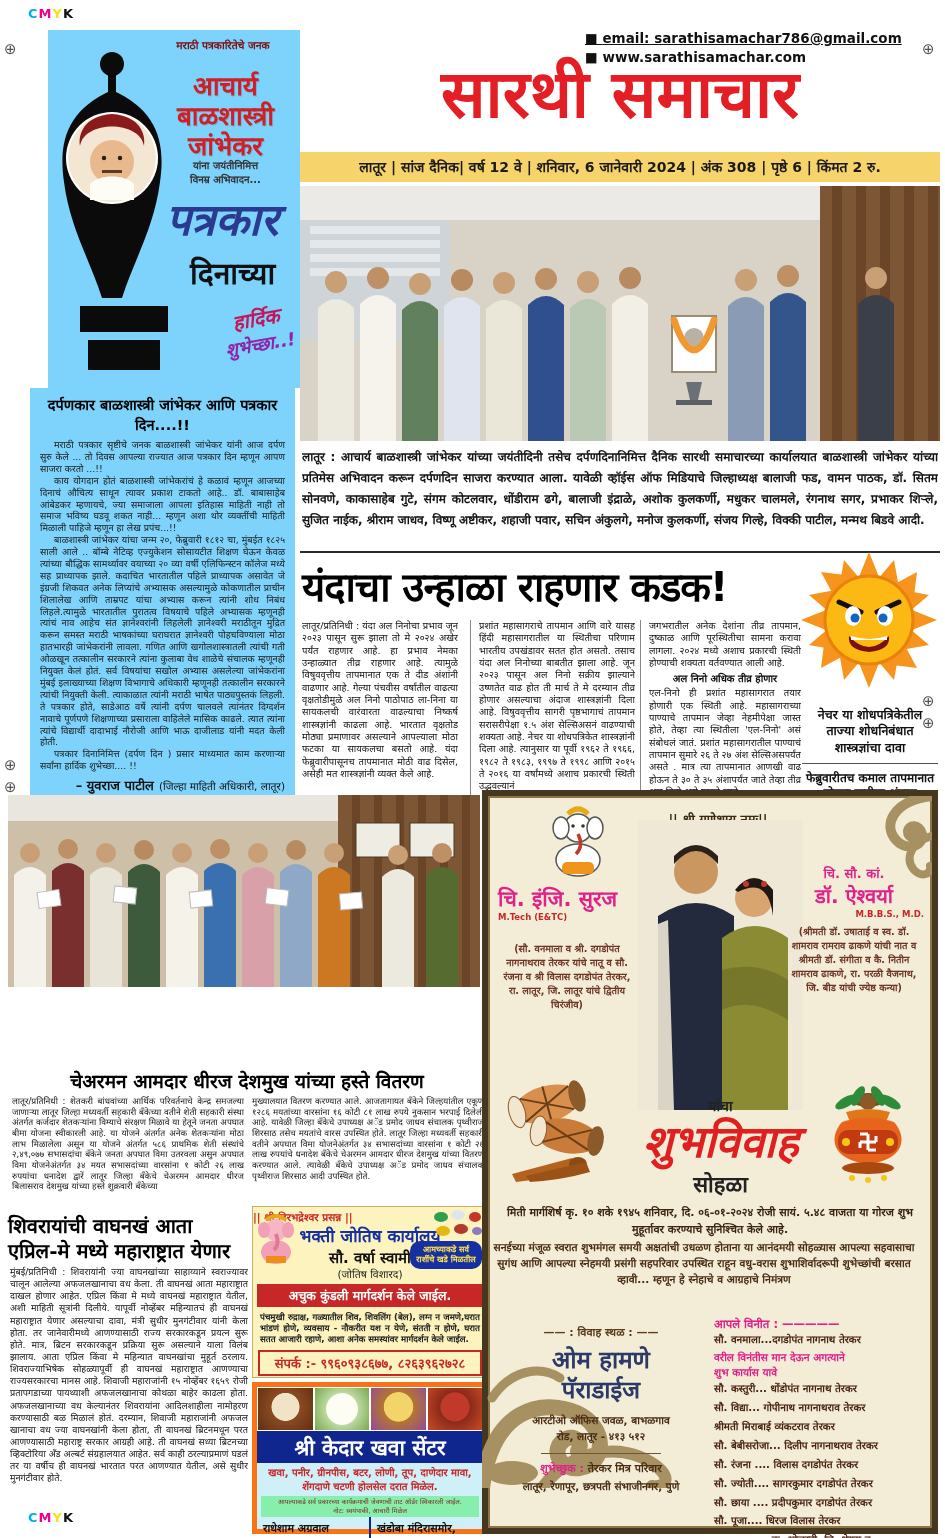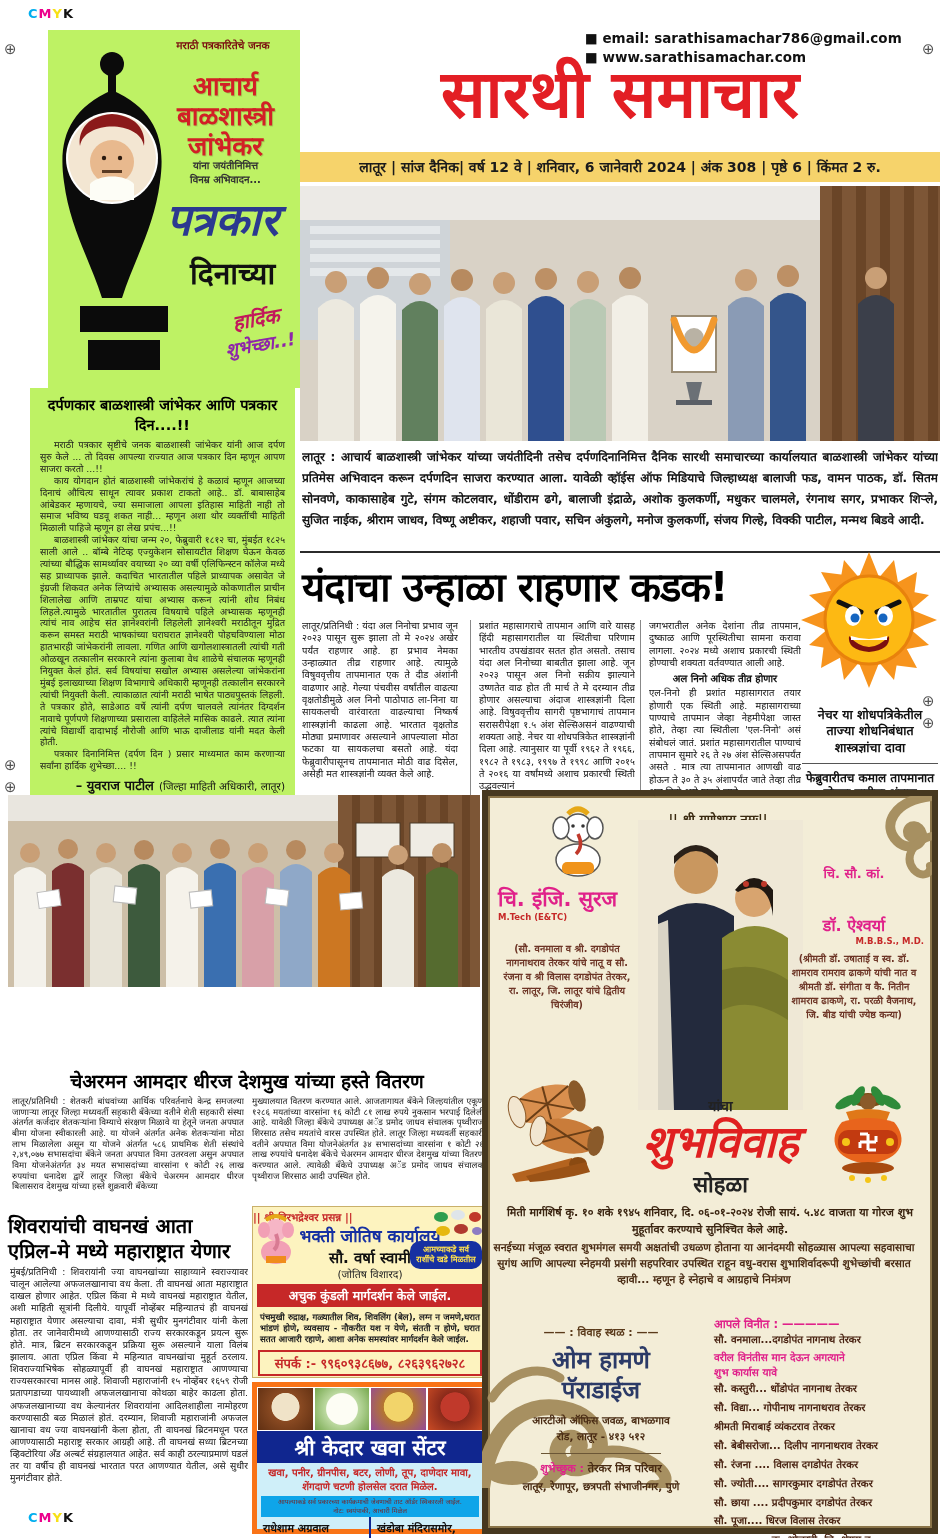--- a/index.html
+++ b/index.html
@@ -5,21 +5,21 @@
   html,body{margin:0;padding:0;background:#9a9a9a;}
   .page{position:relative;width:945px;height:1538px;background:#ffffff;overflow:hidden;
         font-family:"DejaVu Sans",sans-serif;color:#111;}
   .abs{position:absolute;}
   .j{text-align:justify;}
   .c{text-align:center;}
   .bold{font-weight:bold;}
   .regmark{position:absolute;color:#555;font-size:15px;line-height:1;}
   .cmyk{position:absolute;font-size:13px;font-weight:bold;letter-spacing:1px;}
   .cmyk b{font-weight:bold;}
-  .cream{background:#bef264;}
+  .cream{background:#7dd3fc;}
   .rule{position:absolute;background:#2b2b2b;}
   .masthead{font-weight:bold;color:#E31E24;text-align:center;}
   .dateline{background:#F6D36B;color:#1b1b1b;font-weight:bold;text-align:center;}
   .photo-frame{position:absolute;overflow:hidden;background:#cfc6b8;}
   .capt{font-size:12px;font-weight:bold;line-height:1.75;color:#151515;}
   .headline-xl{font-weight:800;color:#000;letter-spacing:-1px;white-space:nowrap;}
   .newscol{font-size:9.5px;line-height:1.3;text-align:justify;color:#151515;}
   .sb-item{font-size:12px;font-weight:bold;text-align:center;line-height:1.3;padding:7px 2px;color:#111;}
   .sb-div{border-top:1.5px solid #555;}
   .bank-head{font-weight:800;font-size:33px;line-height:1.3;text-align:center;color:#000;}
@@ -31,21 +31,21 @@
   .ad1 .title{color:#1630A2;font-weight:800;font-size:17px;text-align:center;}
   .ad1 .name{font-weight:800;font-size:15px;text-align:center;color:#111;}
   .ad1 .qual{font-size:10.5px;text-align:center;color:#222;}
   .ad1 .band{background:#C62828;color:#fff;font-weight:bold;font-size:12.5px;text-align:center;padding:3px 0;margin:3px 4px;}
   .ad1 .body{font-size:8.6px;font-weight:bold;text-align:justify;padding:2px 7px;color:#222;line-height:1.3;}
   .ad1 .contact{border:2px solid #C62828;margin:2px 5px;color:#C62828;font-weight:800;font-size:13px;text-align:center;padding:2px 0;background:#FDF3BF;}
   .badge-blue{position:absolute;background:#1630A2;color:#FFE14D;border-radius:10px;font-size:8px;font-weight:bold;text-align:center;padding:4px 5px;line-height:1.25;}
   .ad2{background:#CFEFF9;border:5px solid #f97316;}
   .ad2 .title{background:#10268F;color:#fff;font-weight:800;font-size:21px;text-align:center;padding:2px 0;}
   .ad2 .items{color:#C62828;font-weight:bold;font-size:10px;text-align:center;line-height:1.35;padding:3px 6px;}
-  .ad2 .note{background:#0ea5e9;color:#7a1f1f;font-size:6.6px;text-align:center;line-height:1.3;padding:2px 4px;margin:0 4px;}
+  .ad2 .note{background:#86efac;color:#7a1f1f;font-size:6.6px;text-align:center;line-height:1.3;padding:2px 4px;margin:0 4px;}
   .ad2 .row{display:flex;font-weight:bold;font-size:11px;color:#111;}
   .ad2 .cell{flex:1;padding:4px 6px;line-height:1.45;}
   .inv{position:absolute;background:#F3EDD7;border:6px solid #46381F;box-shadow:inset 0 0 0 2px #8a7448;}
   .inv .pink{color:#E0218A;}
   .inv .maroon{color:#6d3526;}
   .inv-name{color:#E0218A;font-weight:800;}
   .inv-deg{color:#C62828;font-weight:bold;font-size:8.5px;}
   .inv-details{color:#6d3526;font-size:9.6px;line-height:1.45;text-align:center;font-weight:bold;}
   .shubh{color:#E02020;font-weight:800;font-style:italic;}
   .vinit-line{font-size:10.2px;color:#4a2413;font-weight:bold;line-height:1.85;}
@@ -100,21 +100,21 @@
       <div style="font-size:20px;">हार्दिक</div>
       <div style="font-size:18px;color:#8E24AA;">शुभेच्छा..!</div>
       <svg width="34" height="26" viewBox="0 0 34 26" style="position:absolute;right:-20px;top:-6px;">
         <path d="M4 24 L22 8" stroke="#2e7d32" stroke-width="3"></path>
         <ellipse cx="26" cy="6" rx="7" ry="9" fill="#d81b60" transform="rotate(25 26 6)"></ellipse>
       </svg>
     </div>
   </div>
 
   <div class="abs" style="left:585px;top:30px;font-size:13.5px;font-weight:bold;color:#111;">
-    <div style=""><span>■&nbsp;</span><span>email: sarathisamachar786@gmail.com</span></div>
+    <div style="text-decoration:underline;"><span>■&nbsp;</span><span>email: sarathisamachar786@gmail.com</span></div>
     <div style="margin-top:3px;"><span>■&nbsp;</span><span>www.sarathisamachar.com</span></div>
   </div>
   <div class="abs masthead" style="left:300px;top:52px;width:640px;font-size:66px;line-height:1.3;">सारथी समाचार</div>
   <div class="abs dateline" style="left:300px;top:152px;width:640px;height:30px;font-size:14px;line-height:30px;">लातूर | सांज दैनिक| वर्ष 12 वे | शनिवार, 6 जानेवारी  2024 | अंक 308 | पृष्ठे 6 | किंमत 2 रु.</div>
 
   <div class="photo-frame" style="left:300px;top:186px;width:640px;height:255px;">
     <svg width="640" height="255" viewBox="0 0 640 255">
       <rect width="640" height="255" fill="#d9d2c6"></rect>
       <rect width="640" height="34" fill="#eceae6"></rect>
       <rect x="0" y="34" width="150" height="120" fill="#cfd4d8"></rect>
@@ -430,21 +430,21 @@
     </div>
 
     <div class="abs" style="left:10px;top:88px;width:138px;">
       <div class="inv-name" style="font-size:21px;">चि. इंजि. सुरज</div>
       <div class="inv-deg">M.Tech (E&amp;TC)</div>
       <div class="inv-details" style="margin-top:20px;">(सौ. वनमाला व श्री. दगडोपंत नागनाथराव तेरकर यांचे नातू व सौ. रंजना व श्री विलास दगडोपंत तेरकर, रा. लातूर, जि. लातूर यांचे द्वितीय चिरंजीव)</div>
     </div>
 
     <div class="abs" style="right:8px;top:68px;width:140px;text-align:center;">
       <div class="inv-name" style="font-size:13px;">चि. सौ. कां.</div>
-      <div class="inv-name" style="font-size:16px;margin-top:32px;">डॉ. ऐश्वर्या</div>
+      <div class="inv-name" style="font-size:20px;">डॉ. ऐश्वर्या</div>
       <div class="inv-deg" style="text-align:right;">M.B.B.S., M.D.</div>
       <div class="inv-details" style="margin-top:6px;">(श्रीमती डॉ. उषाताई व स्व. डॉ. शामराव रामराव ढाकणे यांची नात व श्रीमती डॉ. संगीता व कै. नितीन शामराव ढाकणे, रा. परळी वैजनाथ, जि. बीड यांची ज्येष्ठ कन्या)</div>
     </div>
 
     <svg class="abs" style="left:14px;top:278px;" width="120" height="110" viewBox="0 0 120 110">
       <g transform="rotate(-15 45 30)">
         <ellipse cx="45" cy="30" rx="34" ry="18" fill="#d98f4e"></ellipse>
         <ellipse cx="14" cy="30" rx="8" ry="16" fill="#f2e6d0" stroke="#8a5a2a"></ellipse>
         <ellipse cx="76" cy="30" rx="8" ry="16" fill="#8a5a2a"></ellipse>
         <path d="M20 18 L70 42 M20 42 L70 18 M45 12 L45 48" stroke="#6a3e16" stroke-width="2"></path>

